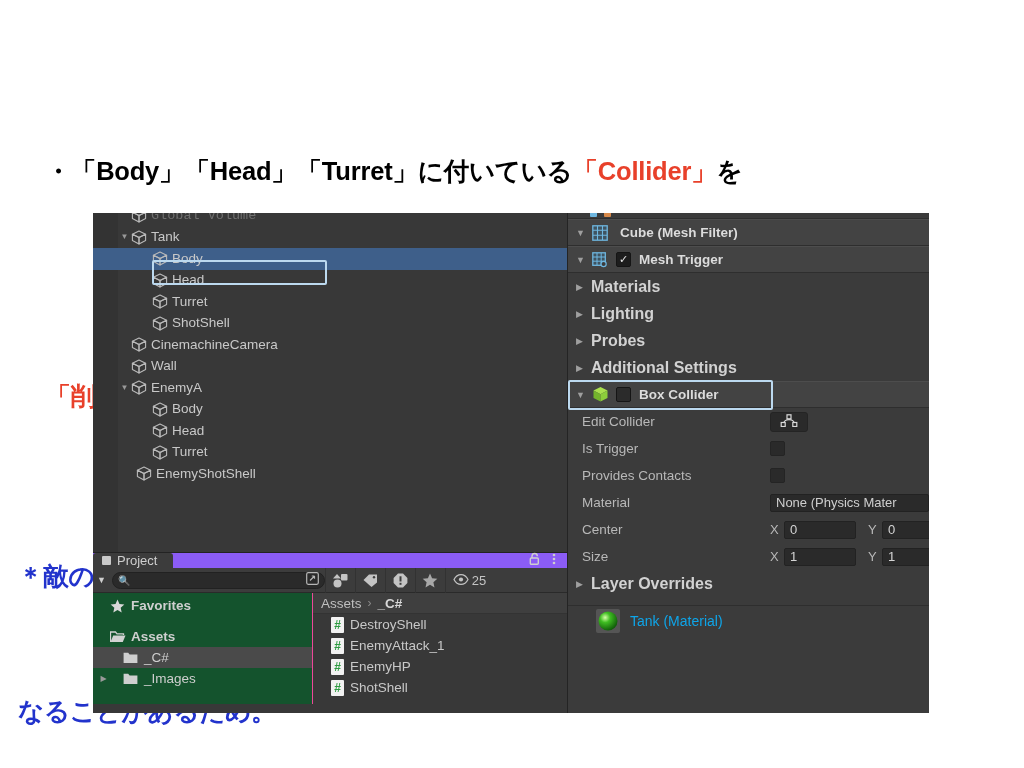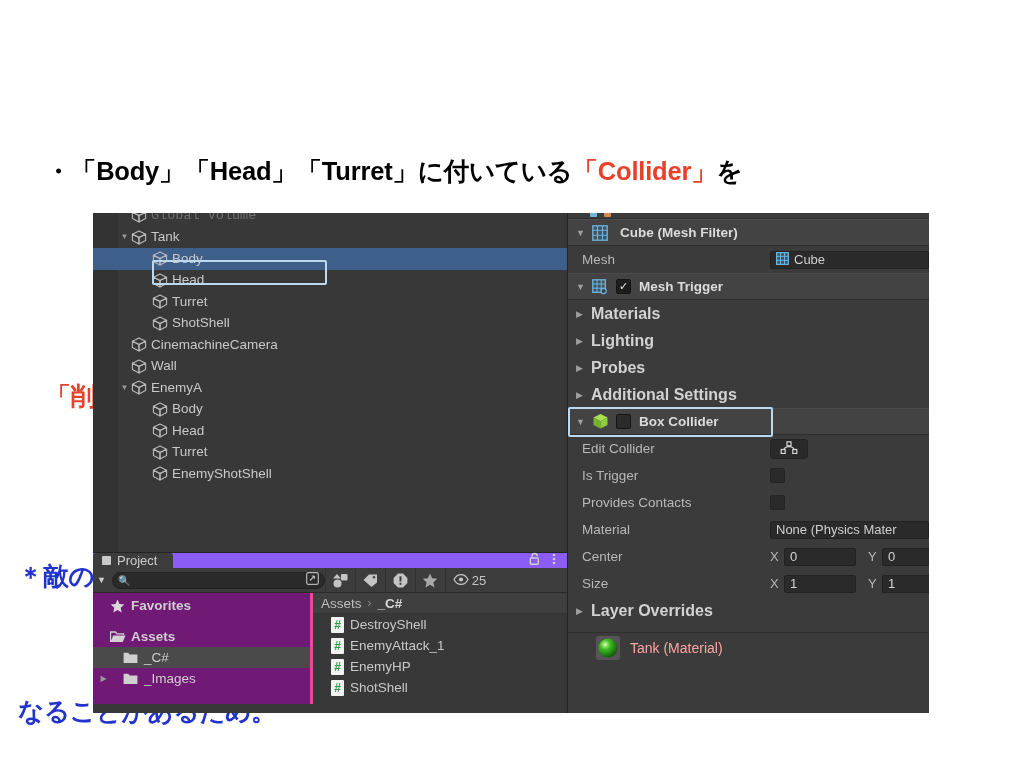--- a/index.html
+++ b/index.html
@@ -138,22 +138,22 @@
   .tb-btn {
     width: 30px; height: 25px;
     display: flex; align-items: center; justify-content: center;
     color: #c4c4c4;
     border-left: 1px solid #323232;
   }
   .tb-btn.wide { width: 48px; gap: 3px; font-size: 13px; }
 
   #project-body { display: flex; height: 111px; background:#383838; }
   #proj-tree {
-    width: 220px; background: #701a75;
-    border-right: 3px solid #ec4899;
+    width: 220px; background: #14532d;
+    border-right: 1px solid #ec4899;
     padding-top: 2px;
   }
   .p-row {
     height: 21px; display:flex; align-items:center;
     font-size: 13.5px; color: #cfcfcf; white-space: nowrap;
     padding-left: 4px;
   }
   .p-row.bold { font-weight: bold; }
   .p-row.hl { background: #4a4a4a; }
   .p-row .ptwisty { width: 13px; flex:0 0 13px; font-size:8px; color:#9a9a9a; text-align:center; }
@@ -254,21 +254,21 @@
   .mat-row {
     height: 30px; display:flex; align-items:center; gap: 10px;
     padding-left: 28px; background: #3b3b3b;
     border-top: 1px solid #2e2e2e;
   }
   .mat-row .matthumb {
     width: 24px; height: 24px; border-radius: 2px;
     background: #555;
     display:flex; align-items:center; justify-content:center;
   }
-  .mat-row .matname { color: #fca5a5; font-size: 14px; }
+  .mat-row .matname { color: #0ea5e9; font-size: 14px; }
 </style>
 </head>
 <body>
 
 <div id="instructions">
   <span class="ln">
     <span>・「Body」「Head」「Turret」に付いている</span><span class="red">「Collider」</span><span>を</span>
   </span>
   <span class="ln">
     <span class="red">「削除」</span><span>するか</span><span class="red">「オフ」</span><span>にする。</span><span class="blue">（ポイント）</span>
@@ -409,21 +409,21 @@
             <span class="twisty"></span>
             <span class="cubeico">
               <svg width="16" height="15" viewBox="0 0 16 15">
                 <path d="M8 1 L14.6 4.3 L8 7.6 L1.4 4.3 Z" stroke="#b9b9b9" stroke-width="1.1" fill="none" stroke-linejoin="round"></path>
                 <path d="M1.4 4.3 V10.6 L8 13.9 V7.6 Z" stroke="#b9b9b9" stroke-width="1.1" fill="none" stroke-linejoin="round"></path>
                 <path d="M14.6 4.3 V10.6 L8 13.9 V7.6 Z" stroke="#b9b9b9" stroke-width="1.1" fill="none" stroke-linejoin="round"></path>
               </svg>
             </span>
             <span class="lbl">Turret</span>
           </div>
-          <div class="h-row" style="padding-left: 46px;">
+          <div class="h-row" style="padding-left: 30px;">
             <span class="twisty"></span>
             <span class="cubeico">
               <svg width="16" height="15" viewBox="0 0 16 15">
                 <path d="M8 1 L14.6 4.3 L8 7.6 L1.4 4.3 Z" stroke="#b9b9b9" stroke-width="1.1" fill="none" stroke-linejoin="round"></path>
                 <path d="M1.4 4.3 V10.6 L8 13.9 V7.6 Z" stroke="#b9b9b9" stroke-width="1.1" fill="none" stroke-linejoin="round"></path>
                 <path d="M14.6 4.3 V10.6 L8 13.9 V7.6 Z" stroke="#b9b9b9" stroke-width="1.1" fill="none" stroke-linejoin="round"></path>
               </svg>
             </span>
             <span class="lbl">EnemyShotShell</span>
           </div>
@@ -585,32 +585,20 @@
     <div class="comp-header">
       <span class="ctw">▼</span>
       <span class="cico">
         <svg width="16" height="16" viewBox="0 0 16 16">
           <rect x="0.8" y="0.8" width="14.4" height="14.4" stroke="#6fb7e0" stroke-width="1.3" fill="#3f5360"></rect>
           <path d="M5.5 1 V15 M10.5 1 V15 M1 5.3 H15 M1 10.3 H15" stroke="#6fb7e0" stroke-width="1.1"></path>
         </svg>
       </span>
       <span class="ctitle">Cube (Mesh Filter)</span>
     </div>
-    <div class="row">
-      <span class="rlabel">Mesh</span>
-      <span class="objfield">
-        <span>
-          <svg width="13" height="13" viewBox="0 0 16 16">
-            <rect x="0.8" y="0.8" width="14.4" height="14.4" stroke="#6fb7e0" stroke-width="1.5" fill="#3f5360"></rect>
-            <path d="M5.5 1 V15 M10.5 1 V15 M1 5.3 H15 M1 10.3 H15" stroke="#6fb7e0" stroke-width="1.2"></path>
-          </svg>
-        </span>
-        <span>Cube</span>
-      </span>
-    </div>
 
     <div class="comp-header">
       <span class="ctw">▼</span>
       <span class="cico">
         <svg width="16" height="16" viewBox="0 0 16 16">
           <rect x="0.8" y="0.8" width="12.5" height="12.5" stroke="#6fb7e0" stroke-width="1.3" fill="#3f5360"></rect>
           <path d="M5 1 V13 M9.2 1 V13 M1 5 H13 M1 9.2 H13" stroke="#6fb7e0" stroke-width="1"></path>
           <circle cx="11.6" cy="12" r="2.6" fill="#3b3b3b" stroke="#6fb7e0" stroke-width="1.2"></circle>
         </svg>
       </span>

